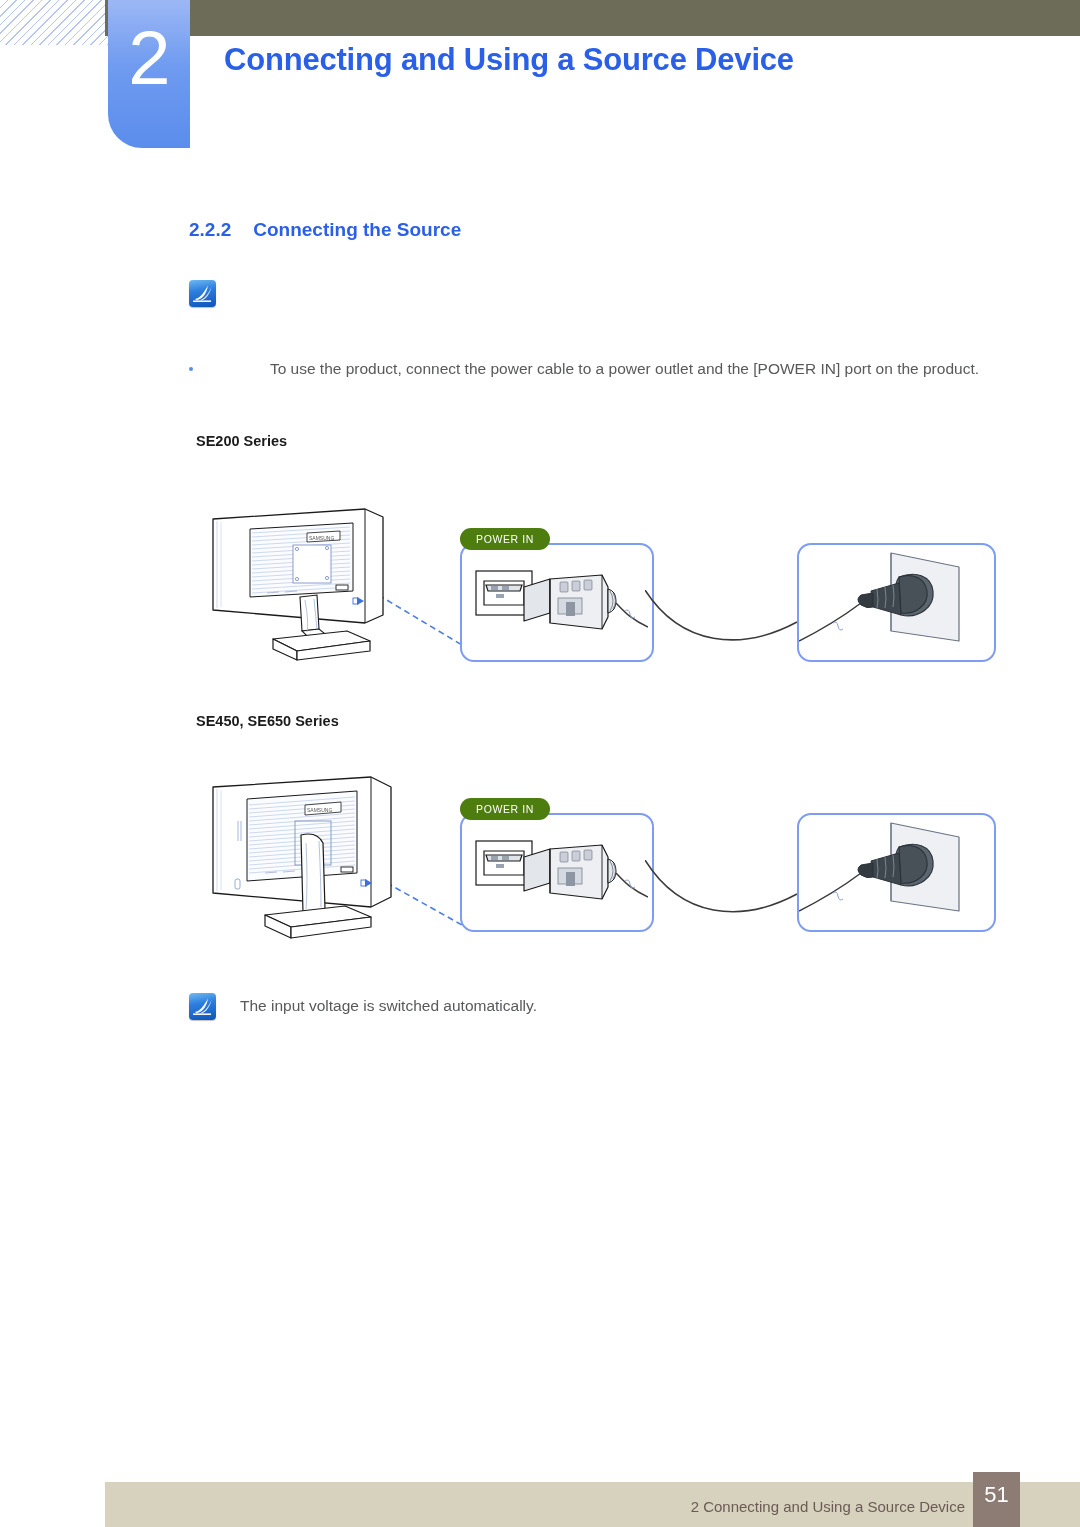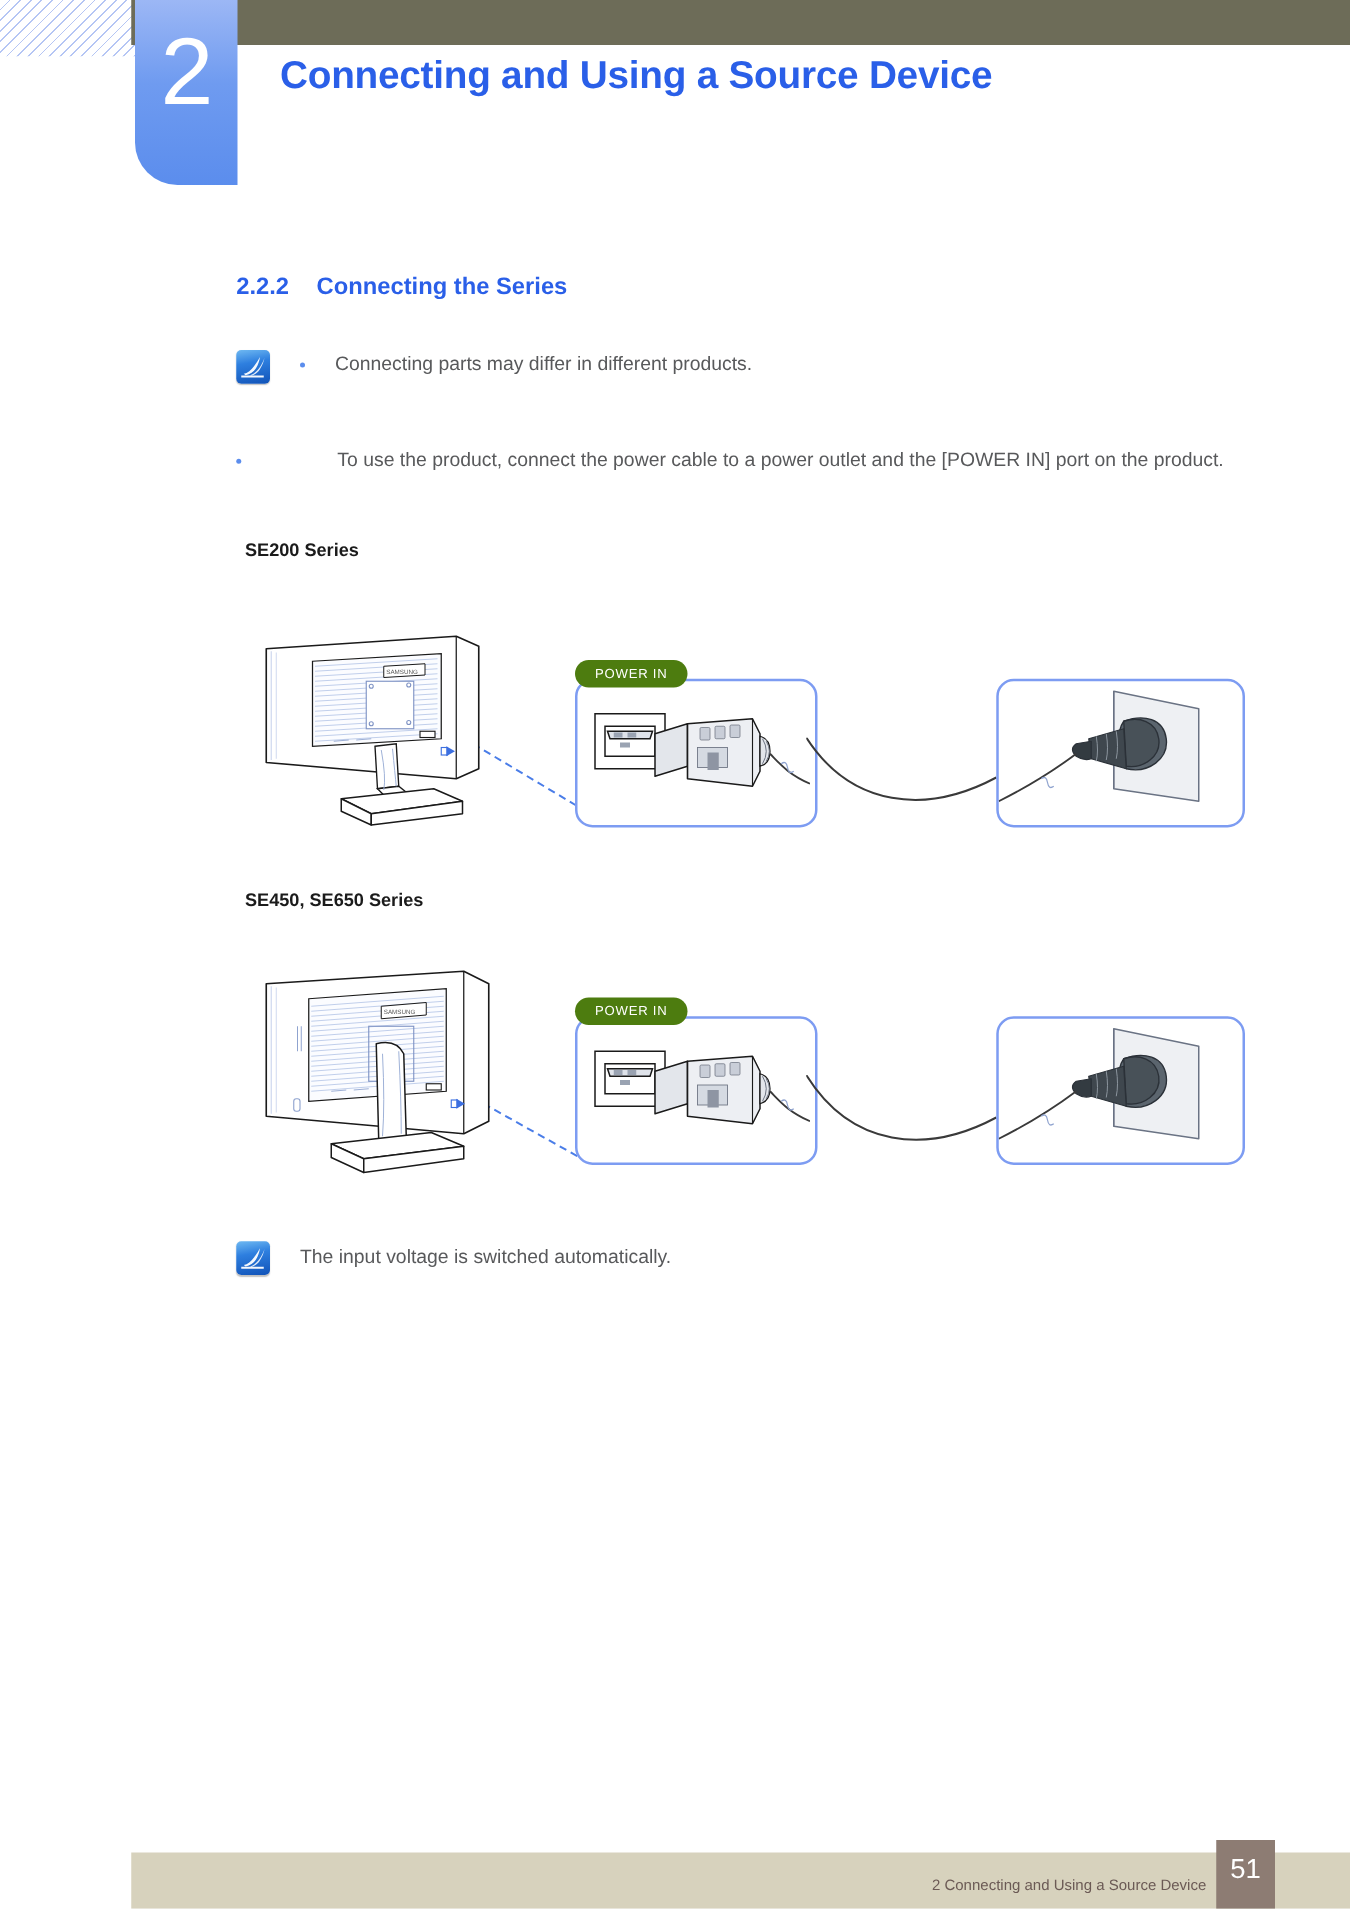--- a/index.html
+++ b/index.html
@@ -151,21 +151,21 @@
     left: 105px;
     bottom: 0;
     width: 975px;
     height: 45px;
     background: #d7d2bd;
   }
   .footer-text {
     position: absolute;
     right: 115px;
     bottom: 12px;
-    font-size: 12px;
+    font-size: 15px;
     color: #6b5a55;
     white-space: nowrap;
   }
   .page-number-box {
     position: absolute;
     right: 60px;
     bottom: 0;
     width: 47px;
     height: 55px;
     background: #8d7c73;
@@ -179,35 +179,31 @@
 <body>
 
 <div class="hatch-deco"></div>
 <div class="header-bar"></div>
 <div class="chapter-badge">
   <div class="chapter-number">2</div>
 </div>
 <div class="chapter-title">Connecting and Using a Source Device</div>
 
 <div class="section-heading">
-  <span class="sec-num">2.2.2</span><span>Connecting the Series</span>
+  <span class="sec-num">2.2.2</span><span>Connecting the Source</span>
 </div>
 
 <div class="note-icon" style="left:189px; top:280px;">
   <svg width="27" height="27" viewBox="0 0 27 27" aria-hidden="true">
     <path d="M6 19 C9 18.5 12 16 14.5 12.5 C16.5 9.8 18 7.4 19 5.6 C18.6 8.4 17.6 11.6 15.8 14.6 C14 17.5 11 19.6 7.5 20.2 Z" fill="#ffffff" opacity="0.95"></path>
     <path d="M11.5 20 C14.5 19 17.5 16.2 19.6 12.6 C21 10.2 22 8 22.6 6.2 C22 9.2 20.8 12.6 18.8 15.6 C17 18.4 14.4 20.2 11.5 20.6 Z" fill="#ffffff" opacity="0.85"></path>
     <rect x="4" y="20.4" width="18" height="1.6" fill="#ffffff" opacity="0.95"></rect>
   </svg>
 </div>
 <div class="note-block" style="left:240px; top:276px; width:700px;">
-  <div style="position:relative;">
-    <span class="bullet-dot" style="left:0px; top:14px;"></span>
-    <span style="margin-left:28px;">Connecting parts may differ in different products.</span>
-  </div>
 </div>
 
 <div class="bullet-row" style="left:189px; top:353px; width:790px;text-align:right;">
   <span class="bullet-dot" style="left:0px; top:14px;"></span>
   <span style="display:block; margin-left:38px;">To use the product, connect the power cable to a power outlet and the [POWER IN] port on the product.</span>
 </div>
 
 <div class="series-label" style="left:196px; top:433px;">SE200 Series</div>
 
 <div class="diagram" style="left:190px; top:500px; width:810px; height:180px;">

